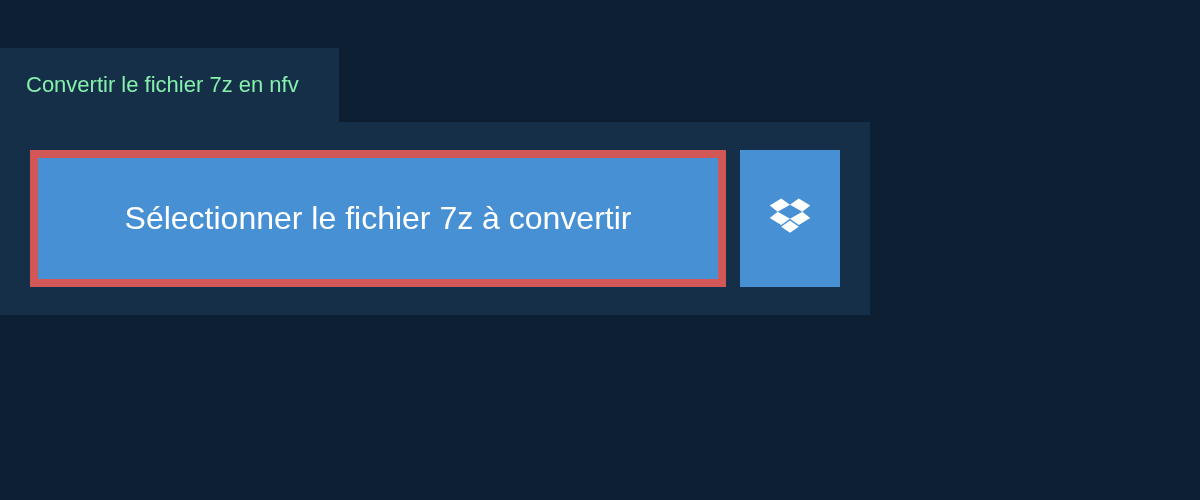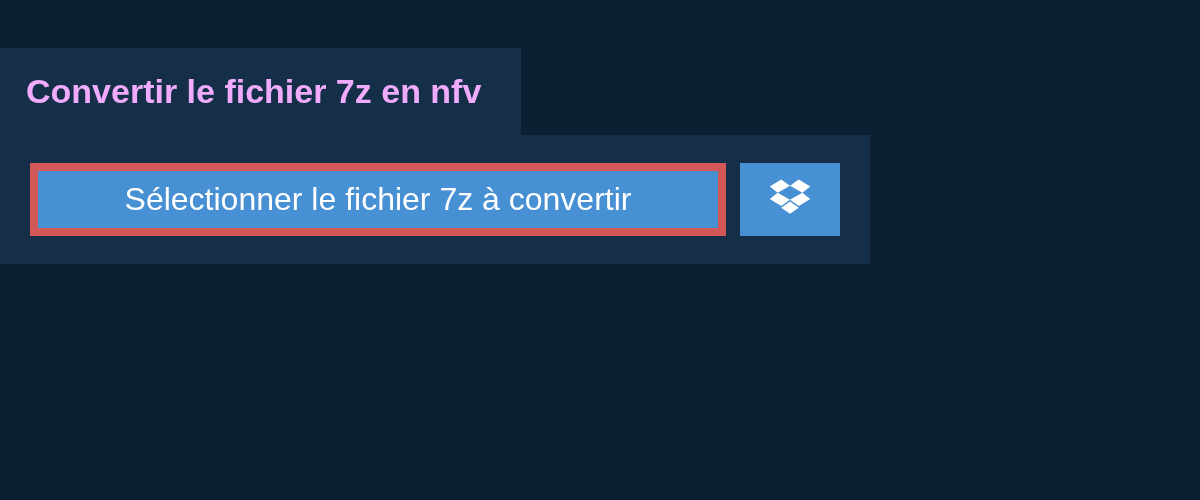--- a/index.html
+++ b/index.html
@@ -14,37 +14,37 @@
       height: 500px;
       overflow: hidden;
     }
     .title-tab {
       display: inline-block;
       background-color: #142f47;
       padding: 24px 40px 24px 26px;
       margin-top: 48px;
     }
     .title-text {
-      color: #f0abfc;
-      font-size: 34px;
-      font-weight: 700;
+      color: #86efac;
+      font-size: 22px;
+      font-weight: 400;
     }
     .button-panel {
       background-color: #142f47;
       padding: 28px 30px;
       width: 870px;
       display: flex;
       gap: 14px;
       align-items: stretch;
     }
     .select-file-button {
       flex: 1;
       background-color: #4890d4;
       border: 8px solid #d15856;
-      padding: 10px 20px;
+      padding: 42px 20px;
       text-align: center;
       cursor: pointer;
     }
     .select-file-label {
       color: #ffffff;
       font-size: 32px;
       font-weight: 300;
     }
     .dropbox-button {
       width: 100px;

